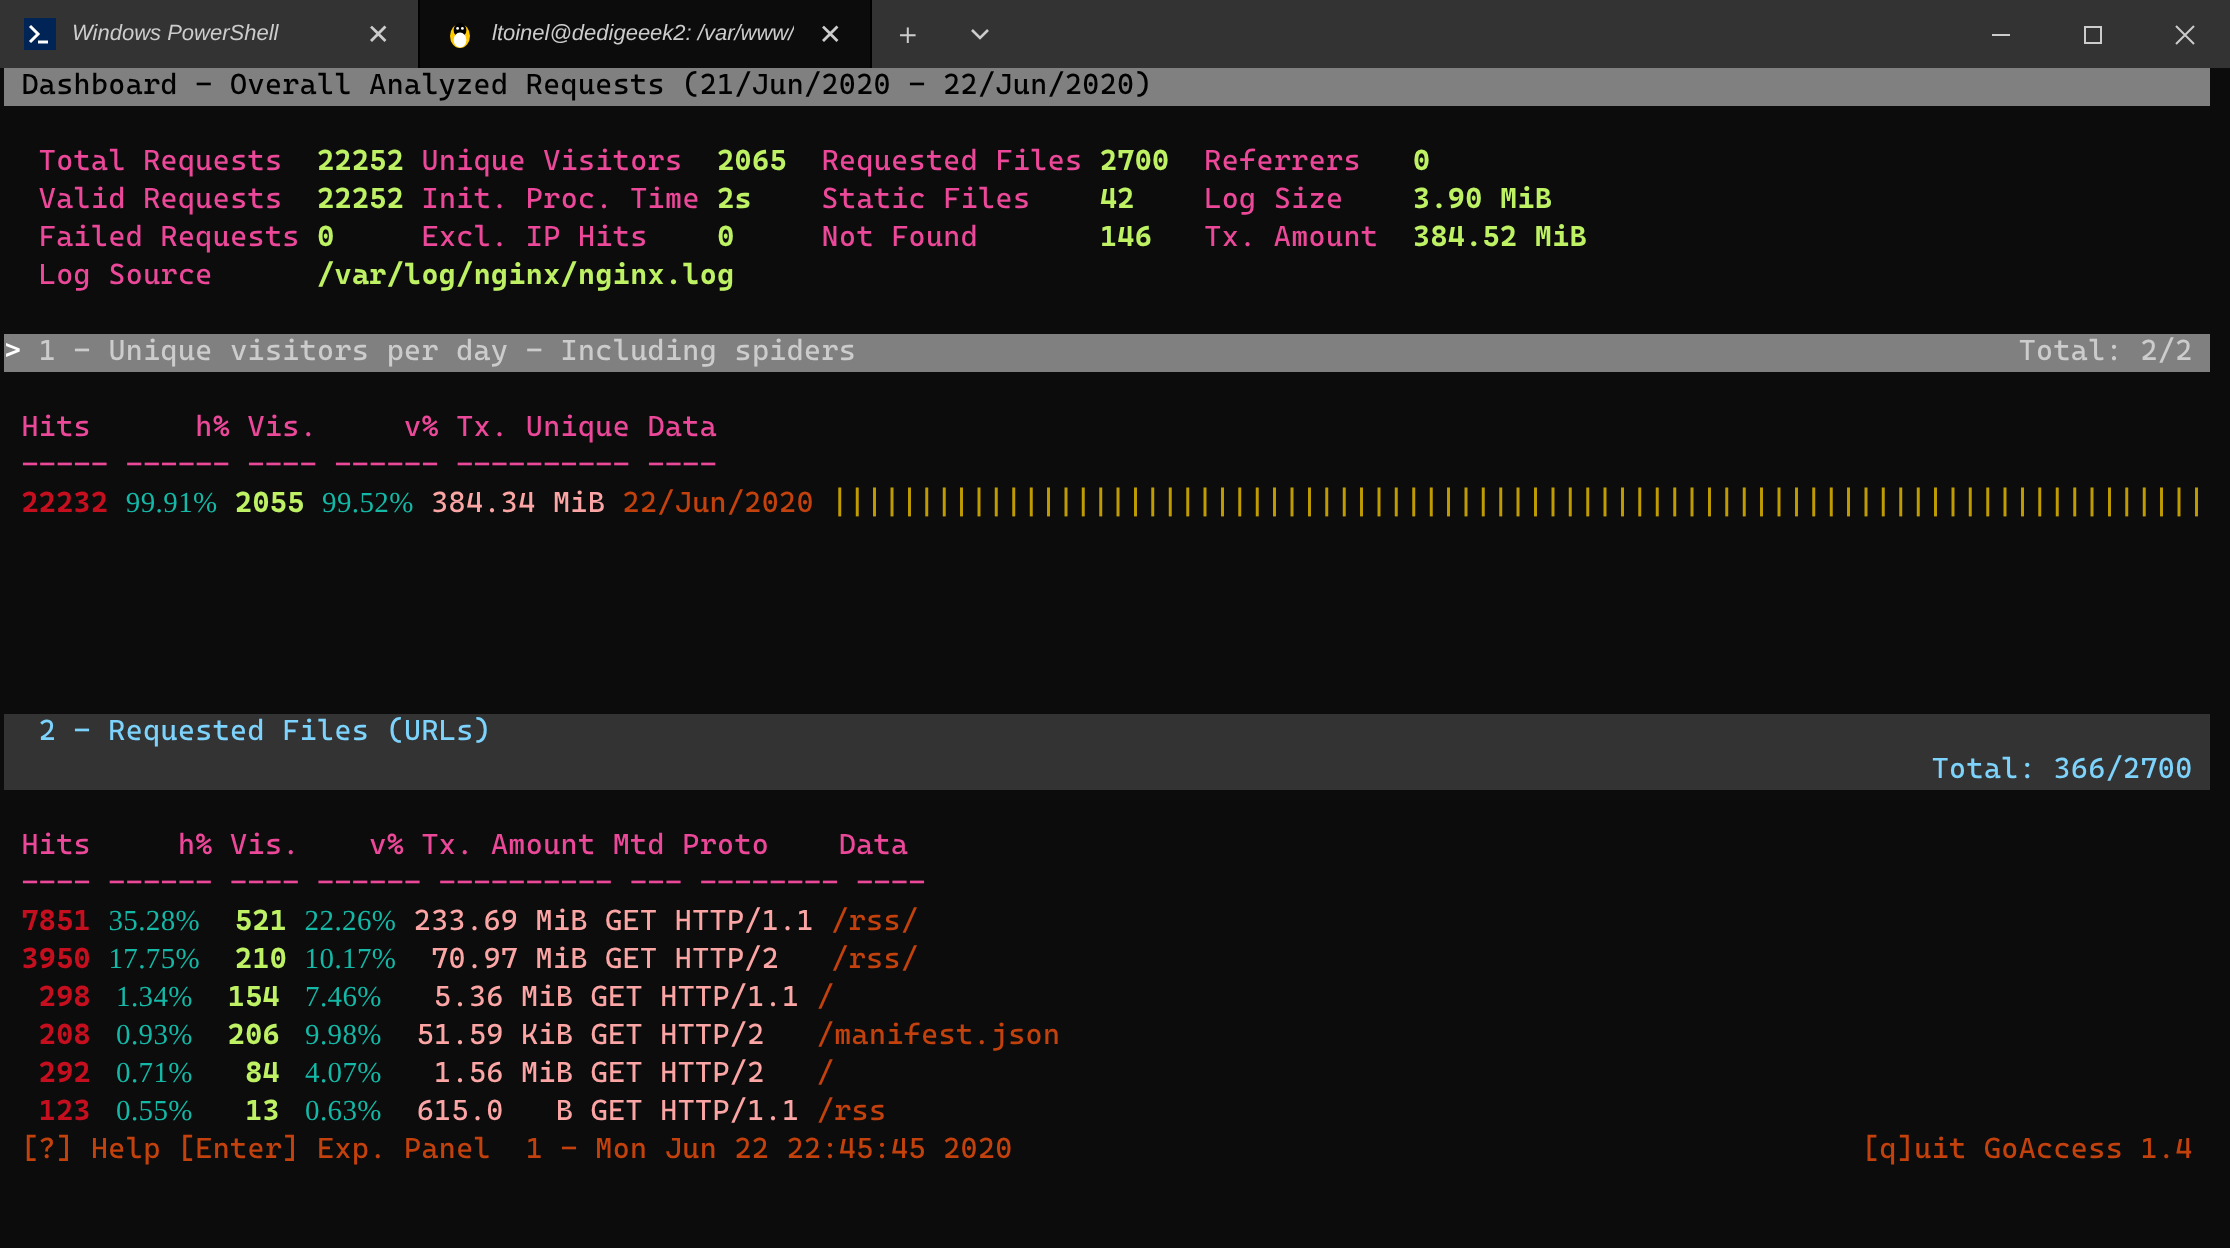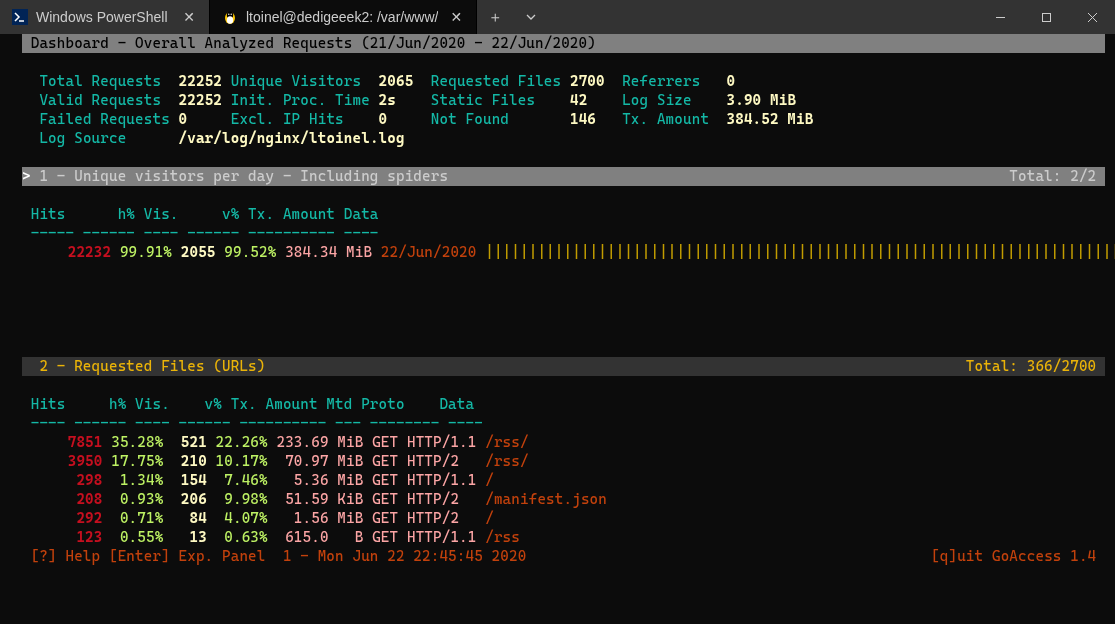--- a/index.html
+++ b/index.html
@@ -27,40 +27,40 @@
     padding: 0 10px 0 12px;
     gap: 8px;
     min-width: 210px;
     background: #333333;
     color: #cccccc;
     border-right: 1px solid #000;
     position: relative;
   }
   .tab.active { background: #0c0c0c; }
   .tab-ico { width: 16px; height: 16px; display:flex; align-items:center; justify-content:center; }
-  .tab-title { font-family: 'Segoe UI', sans-serif; font-size: 14px; flex:1; white-space:nowrap; overflow:hidden; text-overflow:ellipsis;}
+  .tab-title { font-family: 'Segoe UI', sans-serif; font-size: 11px; flex:1; white-space:nowrap; overflow:hidden; text-overflow:ellipsis;font-style:italic;}
   .tab-close { font-family: 'Segoe UI', sans-serif; font-size:14px; color:#ccc; padding:0 4px;}
   .newtab, .dropdown {
     width: 36px; display:flex; align-items:center; justify-content:center;
     color:#ccc; font-size:15px;
   }
   .tbar-spacer { flex:1; }
   .winbtns { display:flex; }
   .wbtn { width:46px; display:flex; align-items:center; justify-content:center; color:#ccc; }
-  .term { padding: 0 10px 0 22px; letter-spacing: 0.2px; }
+  .term { padding: 0 10px 0 2px; letter-spacing: 0.2px; }
   pre { font-family: inherit; white-space: pre; }
   .hdr-bar { background:#808080; color:#000; display:inline-block; width:100%;}
-  .hdr-bar-dark { background:#333333; color:#eab308; display:inline-block; width:100%;}
+  .hdr-bar-dark { background:#333333; color:#7dd3fc; display:inline-block; width:100%;flex-direction:column;}
   .sel-bar { background:#808080; color:#cccccc; display:inline-block; width:100%;align-items:center;}
-  .c-gray { color:#14b8a6; }
+  .c-gray { color:#ec4899; }
   .c-white { color:#c2410c; }
-  .c-green { color:#fef9c3; }
+  .c-green { color:#bef264; }
   .c-cyan  { color:#fca5a5; }
-  .c-mag   { color:#c50f1f;margin-left:37px; }
-  .c-yel   { color:#bef264; }
+  .c-mag   { color:#c50f1f; }
+  .c-yel   { color:#14b8a6;font-family:Liberation Serif, serif; }
   .bold { font-weight:bold; }
   .rowflex { display:flex; }
   .rowflex .left { white-space:pre; }
   .rowflex .right { white-space:pre; margin-left:auto;}
   .bars { color:#c19c00; }
 </style>
 </head>
 <body>
 
 <div class="titlebar">
@@ -115,25 +115,25 @@
       </div>
   </div>
 </div>
 
 <div class="term">
 <pre><span class="hdr-bar rowflex"><span class="left"> Dashboard - Overall Analyzed Requests (21/Jun/2020 - 22/Jun/2020)</span></span></pre>
 <pre> </pre>
 <pre>  <span class="c-gray">Total Requests</span>  <span class="c-green bold">22252</span> <span class="c-gray">Unique Visitors</span>  <span class="c-green bold">2065</span>  <span class="c-gray">Requested Files</span> <span class="c-green bold">2700</span>  <span class="c-gray">Referrers</span>   <span class="c-green bold">0</span></pre>
 <pre>  <span class="c-gray">Valid Requests</span>  <span class="c-green bold">22252</span> <span class="c-gray">Init. Proc. Time</span> <span class="c-green bold">2s</span>    <span class="c-gray">Static Files</span>    <span class="c-green bold">42</span>    <span class="c-gray">Log Size</span>    <span class="c-green bold">3.90 MiB</span></pre>
 <pre>  <span class="c-gray">Failed Requests</span> <span class="c-green bold">0</span>     <span class="c-gray">Excl. IP Hits</span>    <span class="c-green bold">0</span>     <span class="c-gray">Not Found</span>       <span class="c-green bold">146</span>   <span class="c-gray">Tx. Amount</span>  <span class="c-green bold">384.52 MiB</span></pre>
-<pre>  <span class="c-gray">Log Source</span>      <span class="c-green bold">/var/log/nginx/ltoinel.log</span></pre>
+<pre>  <span class="c-gray">Log Source</span>      <span class="c-green bold">/var/log/nginx/nginx.log</span></pre>
 <pre> </pre>
 <pre><span class="sel-bar rowflex"><span class="left"><span style="color:#fff;">&gt; </span><span>1 - Unique visitors per day - Including spiders</span></span><span class="right">Total: 2/2 </span></span></pre>
 <pre> </pre>
-<pre class="c-gray"> Hits      h% Vis.     v% Tx. Amount Data</pre>
+<pre class="c-gray"> Hits      h% Vis.     v% Tx. Unique Data</pre>
 <pre class="c-gray"> ----- ------ ---- ------ ---------- ----</pre>
 <div id="p1rows">
       <pre> <span class="c-mag bold">22232</span> <span class="c-yel">99.91%</span> <span class="c-green bold">2055</span> <span class="c-yel">99.52%</span> <span class="c-cyan">384.34 MiB</span> <span class="c-white">22/Jun/2020</span> <span class="bars">|||||||||||||||||||||||||||||||||||||||||||||||||||||||||||||||||||||||||||||||</span></pre>
     </div>
 <pre> </pre>
 <pre> </pre>
 <pre> </pre>
 <pre> </pre>
 <pre> </pre>
 <pre><span class="hdr-bar-dark rowflex"><span class="left">  2 - Requested Files (URLs)</span><span class="right">Total: 366/2700 </span></span></pre>

